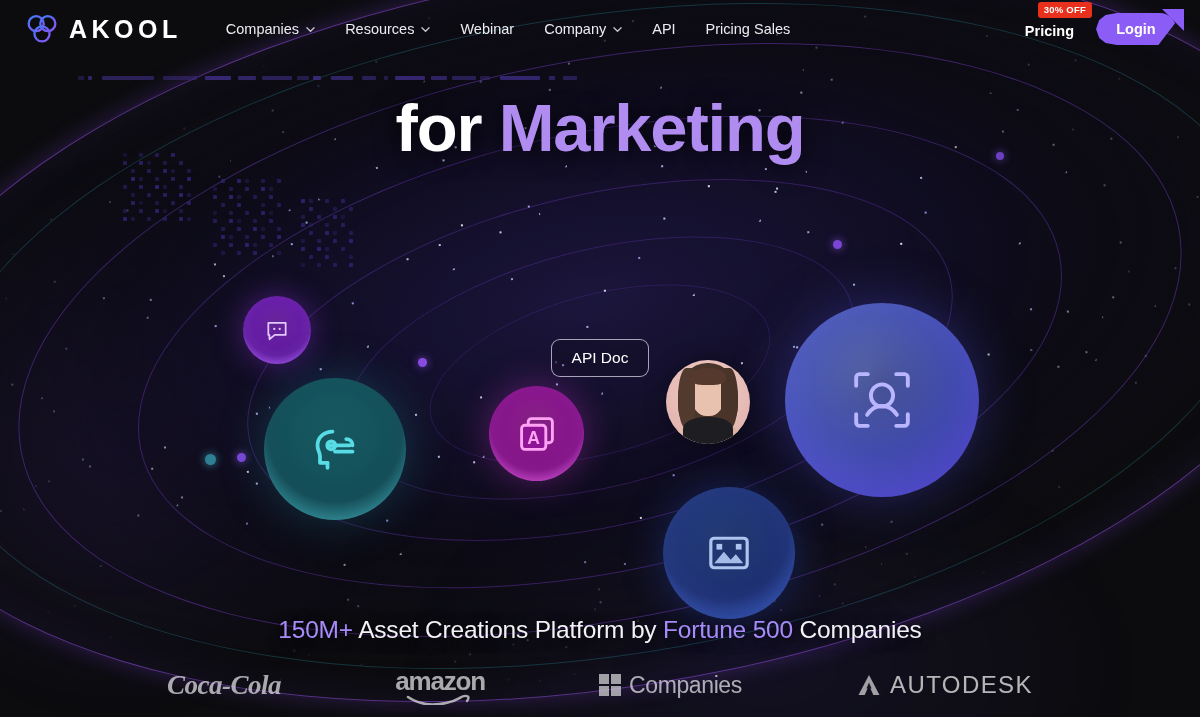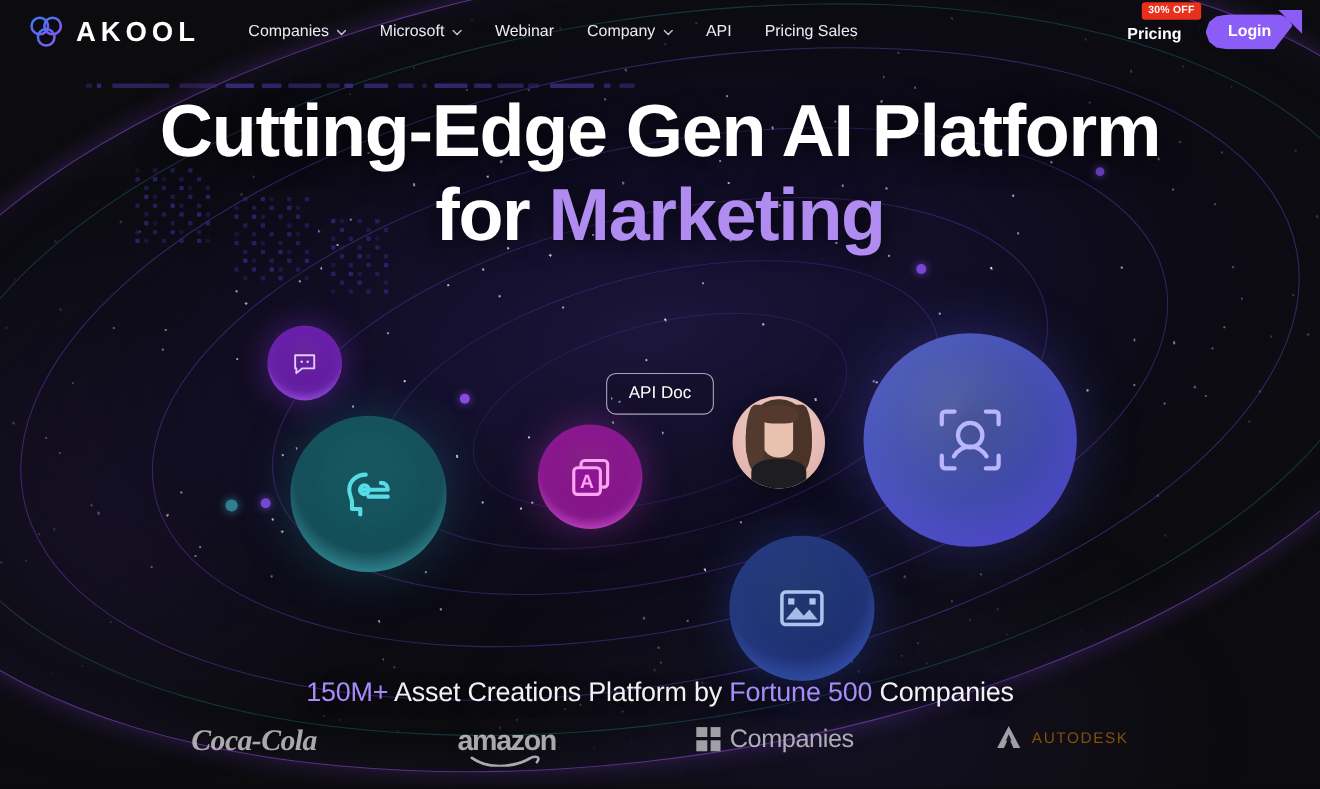--- a/index.html
+++ b/index.html
@@ -241,33 +241,33 @@
 
   
   .trust-line {
     position:absolute; top:616px; left:0; right:0; z-index:25; text-align:center;
     font-size:24.5px; font-weight:400; color:#f2f2f5; letter-spacing:-.2px;
     text-shadow:0 2px 14px rgba(0,0,0,.7);
   }
   .trust-line .hl { color:#a78bfa; }
   .logo-row {
     position:absolute; top:658px; left:0; right:0; height:54px; z-index:25;
-    display:flex; align-items:flex-start; justify-content:space-around; padding:0 110px;
+    display:flex; align-items:center; justify-content:space-around; padding:0 110px;
   }
   .logo-item { opacity:.78; display:flex; align-items:center; gap:8px; }
   .logo-coke {
     font-family:"Liberation Serif", serif; font-style:italic; font-weight:700;
     font-size:27px; color:#d6d6d8; letter-spacing:-.5px;
   }
   .logo-amazon { position:relative; }
   .logo-amazon-word { font-size:26px; font-weight:700; color:#d6d6d8; letter-spacing:-1.2px; }
   .logo-ms-grid { width:22px; height:22px; display:grid; grid-template-columns:1fr 1fr; grid-template-rows:1fr 1fr; gap:2.5px; }
   .logo-ms-grid i { display:block; background:#c9c9cc; }
   .logo-ms-word { font-size:23px; color:#d9d9dc; letter-spacing:-.4px; }
-  .logo-ad-word { font-size:14px; color:#a16207; letter-spacing:1.4px; }
+  .logo-ad-word { font-size:24px; color:#e5e5e5; letter-spacing:1.4px; }
 </style>
 </head>
 <body>
 
 <div class="hero-bg">
   <div class="glow-left"></div>
   <div class="galaxy"></div>
   <div class="galaxy-stars"></div>
   <div class="glow-bottom"></div>
 
@@ -462,21 +462,21 @@
   <div class="nav-links">
 
     <div class="nav-link">
       <span>Companies</span>
       <svg class="chev" viewBox="0 0 10 6">
           <path d="M1 1l4 4 4-4" fill="none" stroke="#e6e6ea" stroke-width="1.4" stroke-linecap="round"></path>
         </svg>
     </div>
 
     <div class="nav-link">
-      <span>Microsoft</span>
+      <span>Resources</span>
       <svg class="chev" viewBox="0 0 10 6">
           <path d="M1 1l4 4 4-4" fill="none" stroke="#e6e6ea" stroke-width="1.4" stroke-linecap="round"></path>
         </svg>
     </div>
 
     <div class="nav-link">
       <span>Webinar</span>
     </div>
 
     <div class="nav-link">
@@ -503,21 +503,20 @@
     <div style="position:relative;">
       <span class="login-notch"></span>
       <button class="login-btn">Login</button>
     </div>
   </div>
 </nav>
 
 <div class="hero">
 
   <h1 class="headline">
-    <span>Cutting-Edge Gen AI Platform</span>
     <span class="l2"><span>for </span><span class="accent">Marketing</span></span>
   </h1>
 
   <div class="orb orb-chat">
     <svg width="26" height="26" viewBox="0 0 24 24">
       <path d="M4 5.5h16v11H10l-5 4v-4H4z" fill="none" stroke="#e3c9ff" stroke-width="1.6" stroke-linejoin="round"></path>
       <circle cx="9.5" cy="11" r="1.05" fill="#e3c9ff"></circle>
         <circle cx="14.5" cy="11" r="1.05" fill="#e3c9ff"></circle>
     </svg>
   </div>

